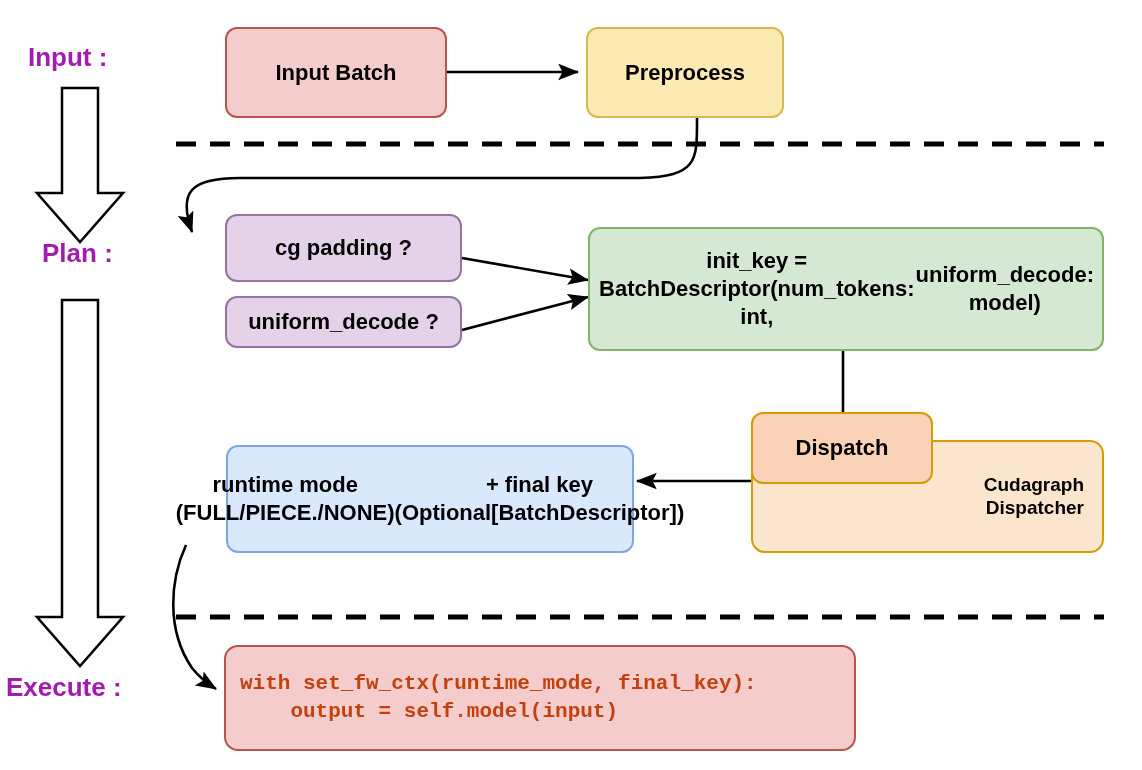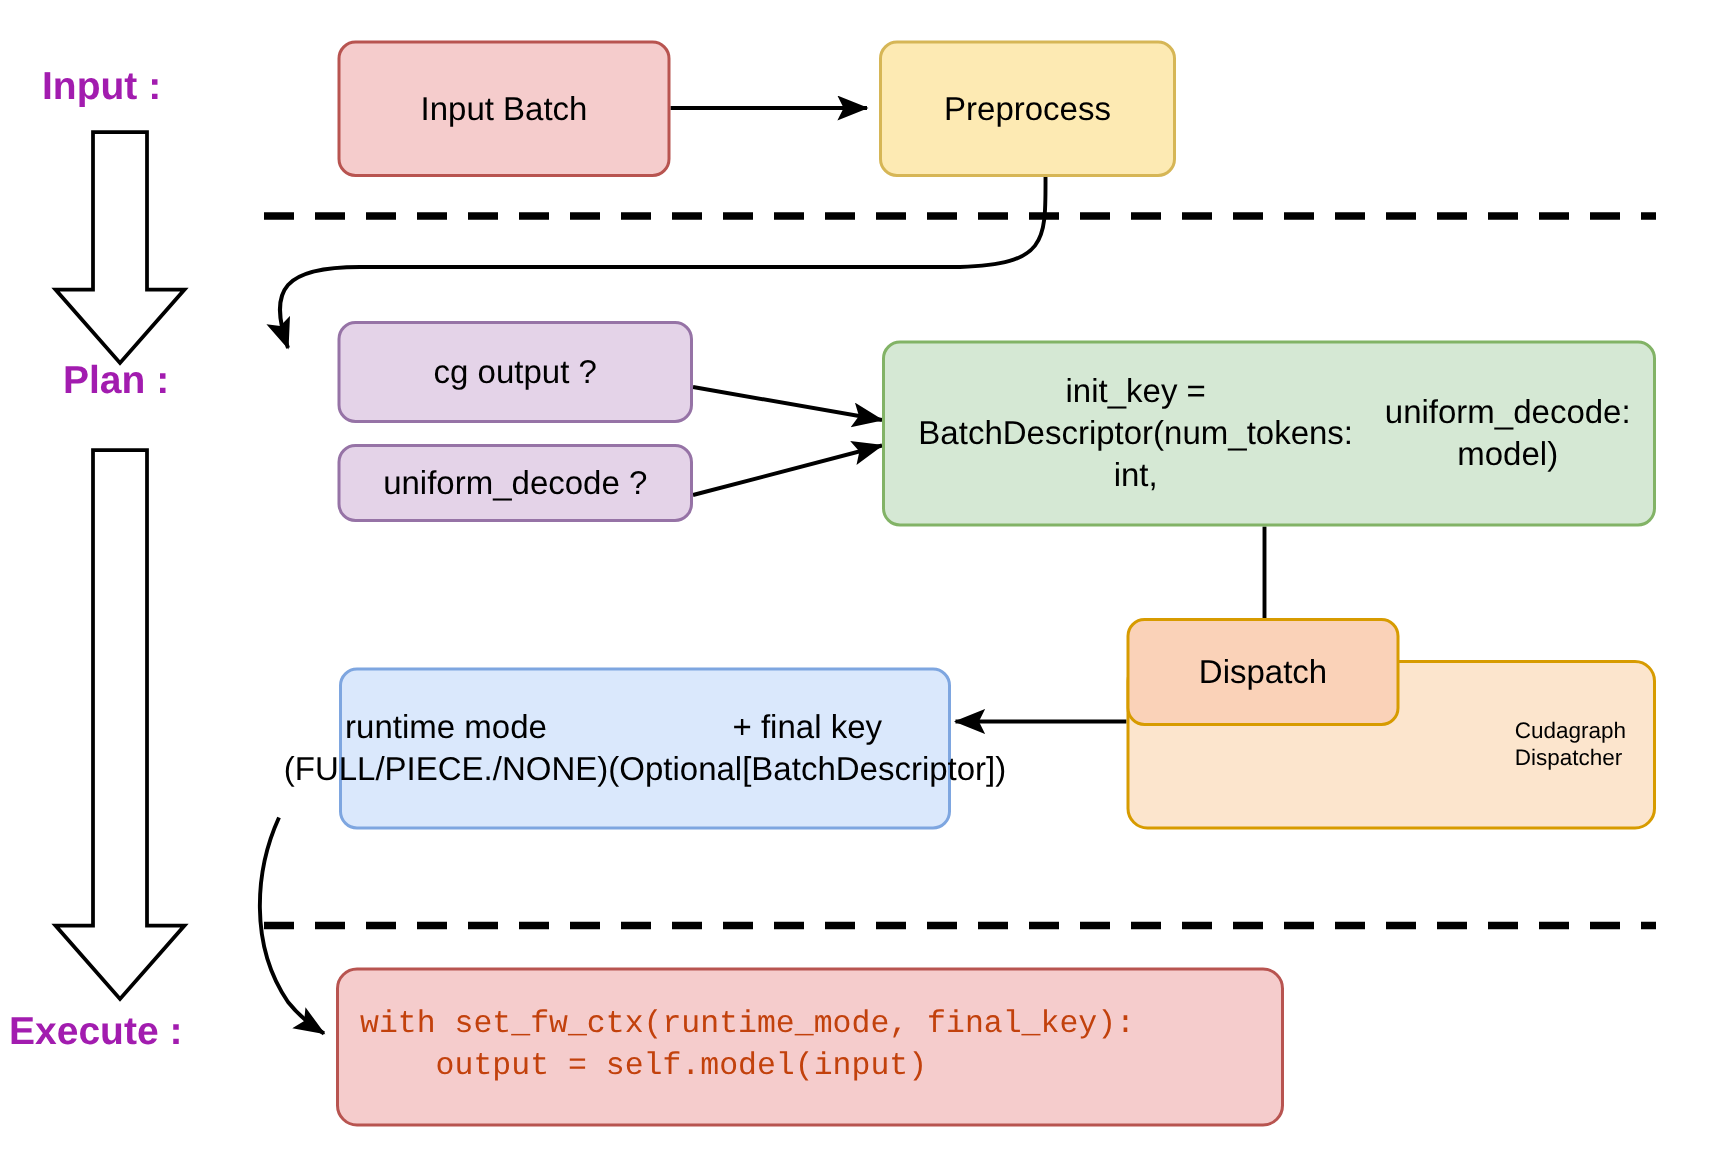--- a/index.html
+++ b/index.html
@@ -39,20 +39,21 @@
     align-items: center;
     justify-content: center;
     text-align: center;
     border-radius: 12px;
     border-style: solid;
     border-width: 2px;
     font-size: 22px;
     color: #000000;
     line-height: 1.26;
     padding: 20px 8px;
+    font-weight: bold;
   }
   .node-pink {
     background: #f5cccc;
     border-color: #b85450;
   }
   .node-yellow {
     background: #fdeab3;
     border-color: #d6b656;
   }
   .node-purple {
@@ -85,23 +86,23 @@
     color: #c2410c;
     justify-content: flex-start;
     align-items: center;
     text-align: left;
     white-space: pre;
     padding-left: 14px;
     line-height: 1.35;
     border-radius: 14px;
   }
   .dispatcher-label {
-    text-align: left;
+    text-align: right;
     line-height: 1.2;
-    font-size: 15px;
+    font-size: 19px;
   }
 </style>
 </head>
 <body>
 
 <div id="canvas">
 
   <svg class="svg-layer" viewBox="0 0 1142 770" width="1142" height="770" xmlns="http://www.w3.org/2000/svg">
     <defs>
       <marker id="arrowhead" markerWidth="9" markerHeight="9" refX="7.6" refY="3.2" orient="auto" markerUnits="strokeWidth">
@@ -137,21 +138,21 @@
 
   <div class="node node-pink" style="left:225px; top:27px; width:222px; height:91px;">
     <span>Input Batch</span>
   </div>
 
   <div class="node node-yellow" style="left:586px; top:27px; width:198px; height:91px;">
     <span>Preprocess</span>
   </div>
 
   <div class="node node-purple" style="left:225px; top:214px; width:237px; height:68px;">
-    <span>cg output ?</span>
+    <span>cg padding ?</span>
   </div>
 
   <div class="node node-purple" style="left:225px; top:296px; width:237px; height:52px;">
     <span>uniform_decode ?</span>
   </div>
 
   <div class="node node-green" style="left:588px; top:227px; width:516px; height:124px; ">
     <span>init_key = BatchDescriptor(num_tokens: int,</span>
     <span>uniform_decode: model)</span>
   </div>

